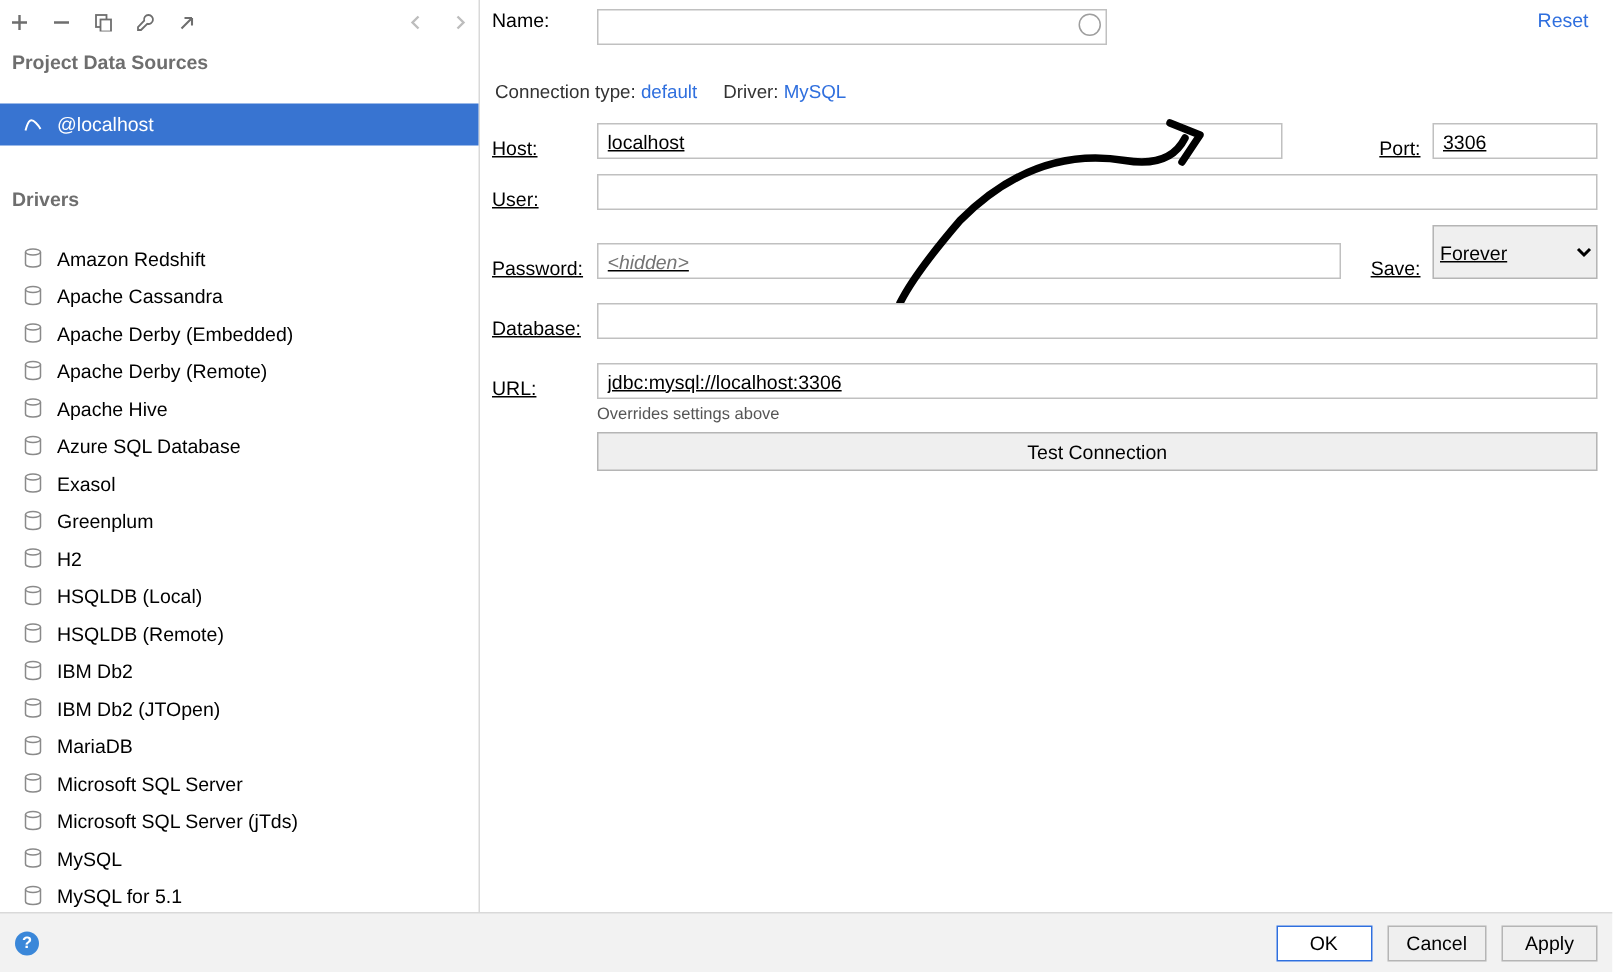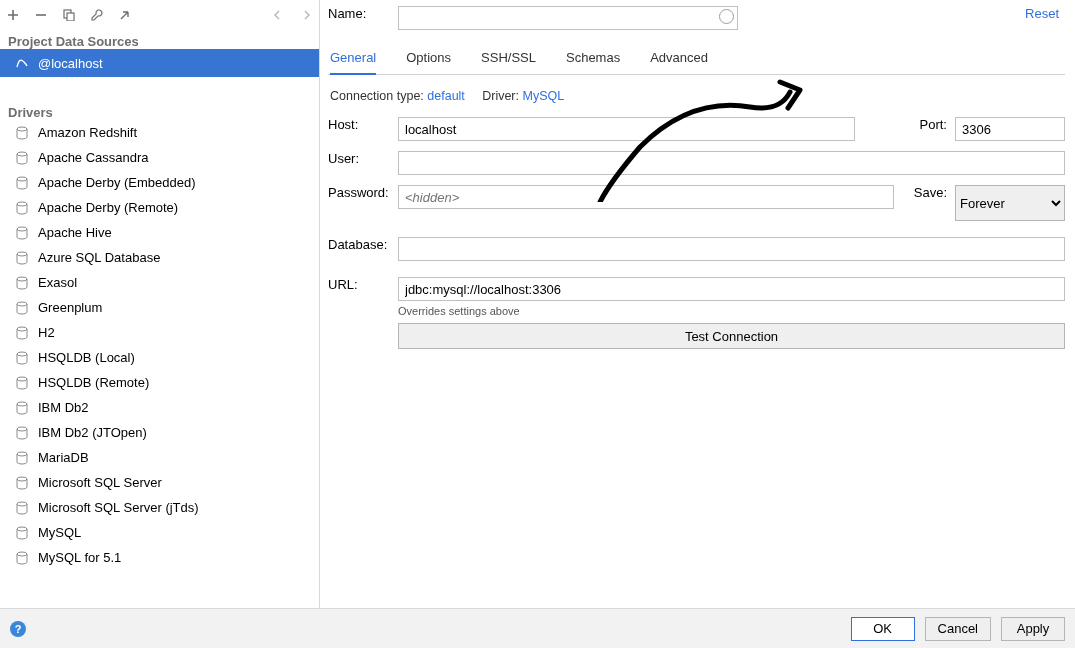--- a/index.html
+++ b/index.html
@@ -20,21 +20,21 @@
     width: 320px; flex: 0 0 320px; border-right: 1px solid #d9d9d9;
     background: #fff; display: flex; flex-direction: column; min-height: 0;
   }
   .toolbar {
     height: 30px; display: flex; align-items: center; padding: 0 6px;
     gap: 14px; color: #6e6e6e;
   }
   .toolbar .spacer { flex: 1; }
   .tb-icon { width: 14px; height: 14px; display: inline-flex; align-items:center; justify-content:center; cursor: pointer; }
   .section-header {
-    padding: 4px 8px 0 8px; font-weight: 600; color: #6e6e6e;
+    padding: 4px 8px 20px 8px; font-weight: 600; color: #6e6e6e;
   }
   .ds-item {
     display: flex; align-items: center; gap: 8px;
     height: 28px; padding: 0 8px 0 14px; cursor: pointer;
   }
   .ds-item.selected { background: #3874d1; color: #fff; }
   .drv-item {
     display: flex; align-items: center; gap: 8px;
     height: 25px; padding: 0 8px 0 14px; cursor: pointer;
   }
@@ -85,21 +85,21 @@
     margin-top: 4px; padding-left: 2px;
   }
   .tab {
     padding: 6px 0 8px 0; cursor: pointer; color: #333;
     border-bottom: 2px solid transparent; margin-bottom:-1px;
   }
   .tab.active { color: #2f6fde; border-bottom: 2px solid #2f6fde; }
   
   .conn-line { margin: 14px 0 14px 2px; font-size: 12.5px; color:#333; }
   .conn-line .lk { color: #2f6fde; cursor: pointer; }
-  .form-row { display: flex; align-items: flex-start; margin-bottom: 10px; }
+  .form-row { display: flex; align-items: flex-end; margin-bottom: 10px; text-decoration: underline; }
   .flabel { width: 70px; flex: 0 0 70px; }
   .host-input { flex: 1; }
   .port-lbl { margin: 0 8px 0 20px; padding-left: 45px; }
   .port-input { width: 110px; flex: 0 0 110px; }
   .wide-input { flex: 1; }
   .save-lbl { margin: 0 8px 0 20px; }
   .save-select {
     width: 110px; flex:0 0 110px; height:36px; border:1px solid #b5b5b5;
     background:#efefef; font-family:inherit; font-size:13px;
   }
@@ -358,27 +358,20 @@
       <div class="row">
         <span class="lbl">Name:</span>
         <div class="name-wrap">
           <input class="name-input" type="text" value="@localhost" style="">
           <span class="name-circle"></span>
         </div>
         <span class="reset-link">Reset</span>
       </div>
 
 
-      <div class="tabs" id="tabs">
-          <div class="tab active">General</div>
-          <div class="tab">Options</div>
-          <div class="tab">SSH/SSL</div>
-          <div class="tab">Schemas</div>
-          <div class="tab">Advanced</div>
-        </div>
 
       <div class="conn-line">
         <span>Connection type:</span>
         <span class="lk">default</span>
         &nbsp;&nbsp;&nbsp;
         <span>Driver:</span>
         <span class="lk">MySQL</span>
       </div>
 
       <div class="form-row">

